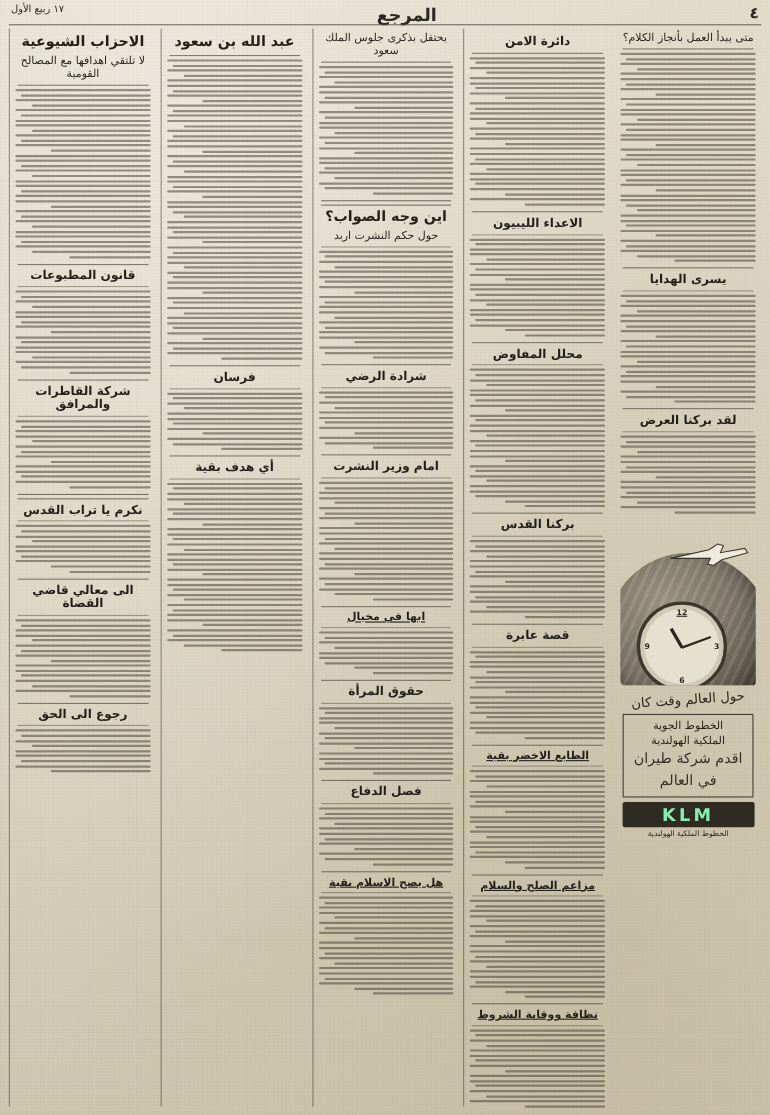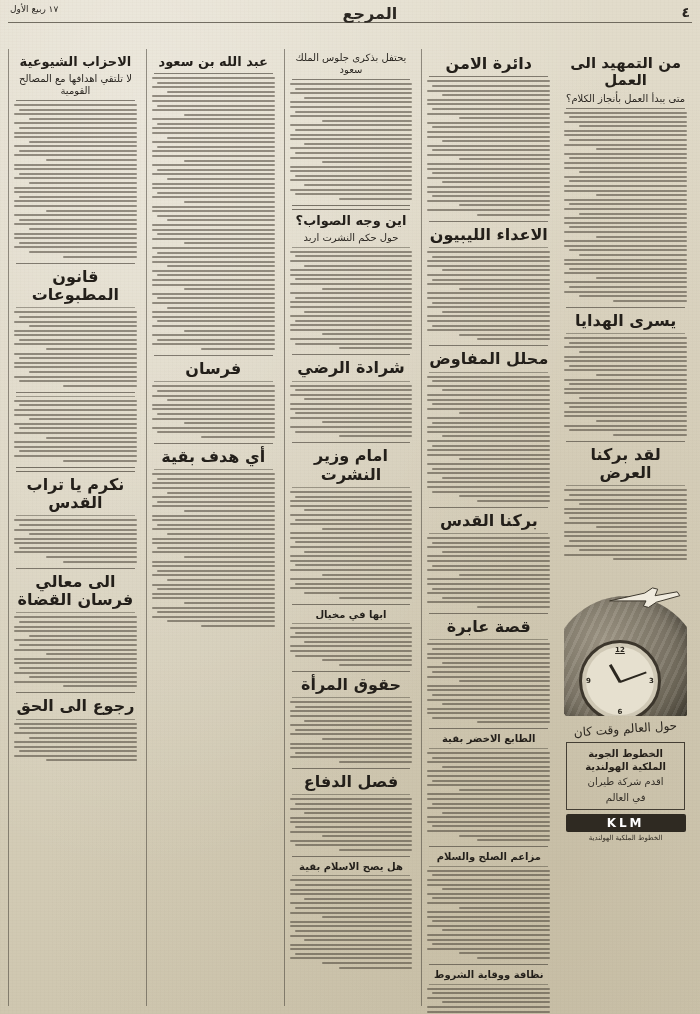--- a/index.html
+++ b/index.html
@@ -38,43 +38,42 @@
   .masthead .date{font-size:9px;font-family:"DejaVu Sans",sans-serif;text-align:right;}
   .masthead .paper-name{font-size:16px;font-weight:bold;letter-spacing:1px;}
   .masthead .pageno{font-size:14px;font-weight:bold;}
   .rule-top{position:absolute;top:22px;left:8px;right:8px;height:1px;background:#4a443a;opacity:.75;}
 
   
   .cols{
     position:absolute;top:26px;left:8px;right:8px;bottom:8px;
     display:flex;flex-direction:row-reverse;
     gap:4px;
-    margin-top:23px;
   }
   .col{
     position:relative;
     flex:1 1 0;
     padding:2px 5px 0 5px;
     border-left:1px solid rgba(70,64,54,.55);
   }
   .col:last-child{border-left:none;}
 
   
   .hl{
     text-align:center;
     font-weight:bold;
     color:#231f1a;
     line-height:1.15;
     margin:4px 0 3px;
     font-family:"DejaVu Sans", sans-serif;
   }
   .hl.xl{font-size:15px;}
   .hl.lg{font-size:13px;}
-  .hl.md{font-size:16px;}
-  .hl.sm{font-size:10px;}
+  .hl.md{font-size:11px;}
+  .hl.sm{font-size:10px;text-decoration:underline;}
   .subhl{
     text-align:center;font-size:10px;font-weight:normal;color:#2b2722;
     margin:1px 0 3px;line-height:1.2;
   }
   .hr{height:1px;background:#4a443a;opacity:.65;margin:3px 2px;}
   .hr.thin{opacity:.45;}
   .hr.dbl{height:3px;border-top:1px solid #4a443a;border-bottom:1px solid #4a443a;background:transparent;opacity:.7;}
 
   
   .body{
@@ -122,30 +121,30 @@
   .clock .face{position:absolute;inset:4px;border-radius:50%;background:#e6e0cf;}
   .clock .hand{position:absolute;left:50%;top:50%;background:#2b271f;transform-origin:0 50%;}
   .clock .h{width:20px;height:2.5px;transform:rotate(-120deg);}
   .clock .m{width:28px;height:2px;transform:rotate(-20deg);}
   .clock .num{position:absolute;font-size:7px;color:#2b271f;font-weight:bold;}
 
   .klm{
     margin:4px auto 2px;width:120px;text-align:center;
   }
   .klm .bar{
-    background:#2f2a22;color:#ffffff;font-size:12px;font-weight:bold;
+    background:#2f2a22;color:#86efac;font-size:16px;font-weight:bold;
     letter-spacing:3px;padding:2px 16px;border-radius:2px;
   }
   .klm .cap{font-size:7px;color:#2f2a22;margin-top:2px;}
 
   .adbox{
     border:1px solid #443e34;margin:4px 2px;padding:4px 3px;text-align:center;
   }
-  .adbox .t1{font-size:10px;font-weight:bold;color:#241f19;line-height:1.3;}
-  .adbox .t2{font-size:10px;color:#342f28;line-height:1.4;margin-top:2px;}
+  .adbox .t1{font-size:10px;font-weight:normal;color:#241f19;line-height:1.3;}
+  .adbox .t2{font-size:13px;color:#342f28;line-height:1.4;margin-top:2px;}
 
   .scriptad{
     text-align:center;font-size:12px;color:#2b261f;
     transform:rotate(-4deg);
     margin:6px 0;
     font-family:"DejaVu Serif", serif;
   }
 
   .footline{
     position:absolute;bottom:2px;left:0;right:0;text-align:center;font-size:7px;color:#2f2a23;
@@ -226,20 +225,21 @@
           <div class="ln s2"></div>
           <div class="ln s1"></div>
         <div class="ln s1"></div>
           <div class="ln s3"></div>
           <div class="ln s1"></div>
           <div class="ln s2"></div>
         <div class="ln s5"></div>
       </div>
 
       <div class="hr"></div>
+      <div class="hl md">شركة القاطرات والمرافق</div>
       <div class="hr thin"></div>
       <div class="body">
         <div class="ln s1"></div>
           <div class="ln s2"></div>
           <div class="ln s1"></div>
           <div class="ln s1"></div>
         <div class="ln s3"></div>
           <div class="ln s1"></div>
           <div class="ln s2"></div>
           <div class="ln s1"></div>
@@ -261,21 +261,21 @@
           <div class="ln s3"></div>
         <div class="ln s1"></div>
           <div class="ln s1"></div>
           <div class="ln s2"></div>
           <div class="ln s1"></div>
         <div class="ln s4"></div>
           <div class="ln s5"></div>
       </div>
 
       <div class="hr"></div>
-      <div class="hl md">الى معالي فرسان القضاة</div>
+      <div class="hl md">الى معالي قاضي القضاة</div>
       <div class="hr thin"></div>
       <div class="body">
         <div class="ln s1"></div>
           <div class="ln s2"></div>
           <div class="ln s1"></div>
           <div class="ln s1"></div>
         <div class="ln s3"></div>
           <div class="ln s1"></div>
           <div class="ln s2"></div>
           <div class="ln s1"></div>
@@ -830,21 +830,20 @@
           <div class="ln s1"></div>
           <div class="ln s2"></div>
         <div class="ln s1"></div>
           <div class="ln s3"></div>
           <div class="ln s1"></div>
           <div class="ln s5"></div>
       </div>
     </div>
 
     <div class="col">
-      <div class="hl xl">من التمهيد الى العمل</div>
       <div class="subhl">متى يبدأ العمل بأنجاز الكلام؟</div>
       <div class="hr"></div>
       <div class="body">
         <div class="ln s1"></div>
           <div class="ln s2"></div>
           <div class="ln s1"></div>
           <div class="ln s3"></div>
         <div class="ln s1"></div>
           <div class="ln s1"></div>
           <div class="ln s2"></div>

